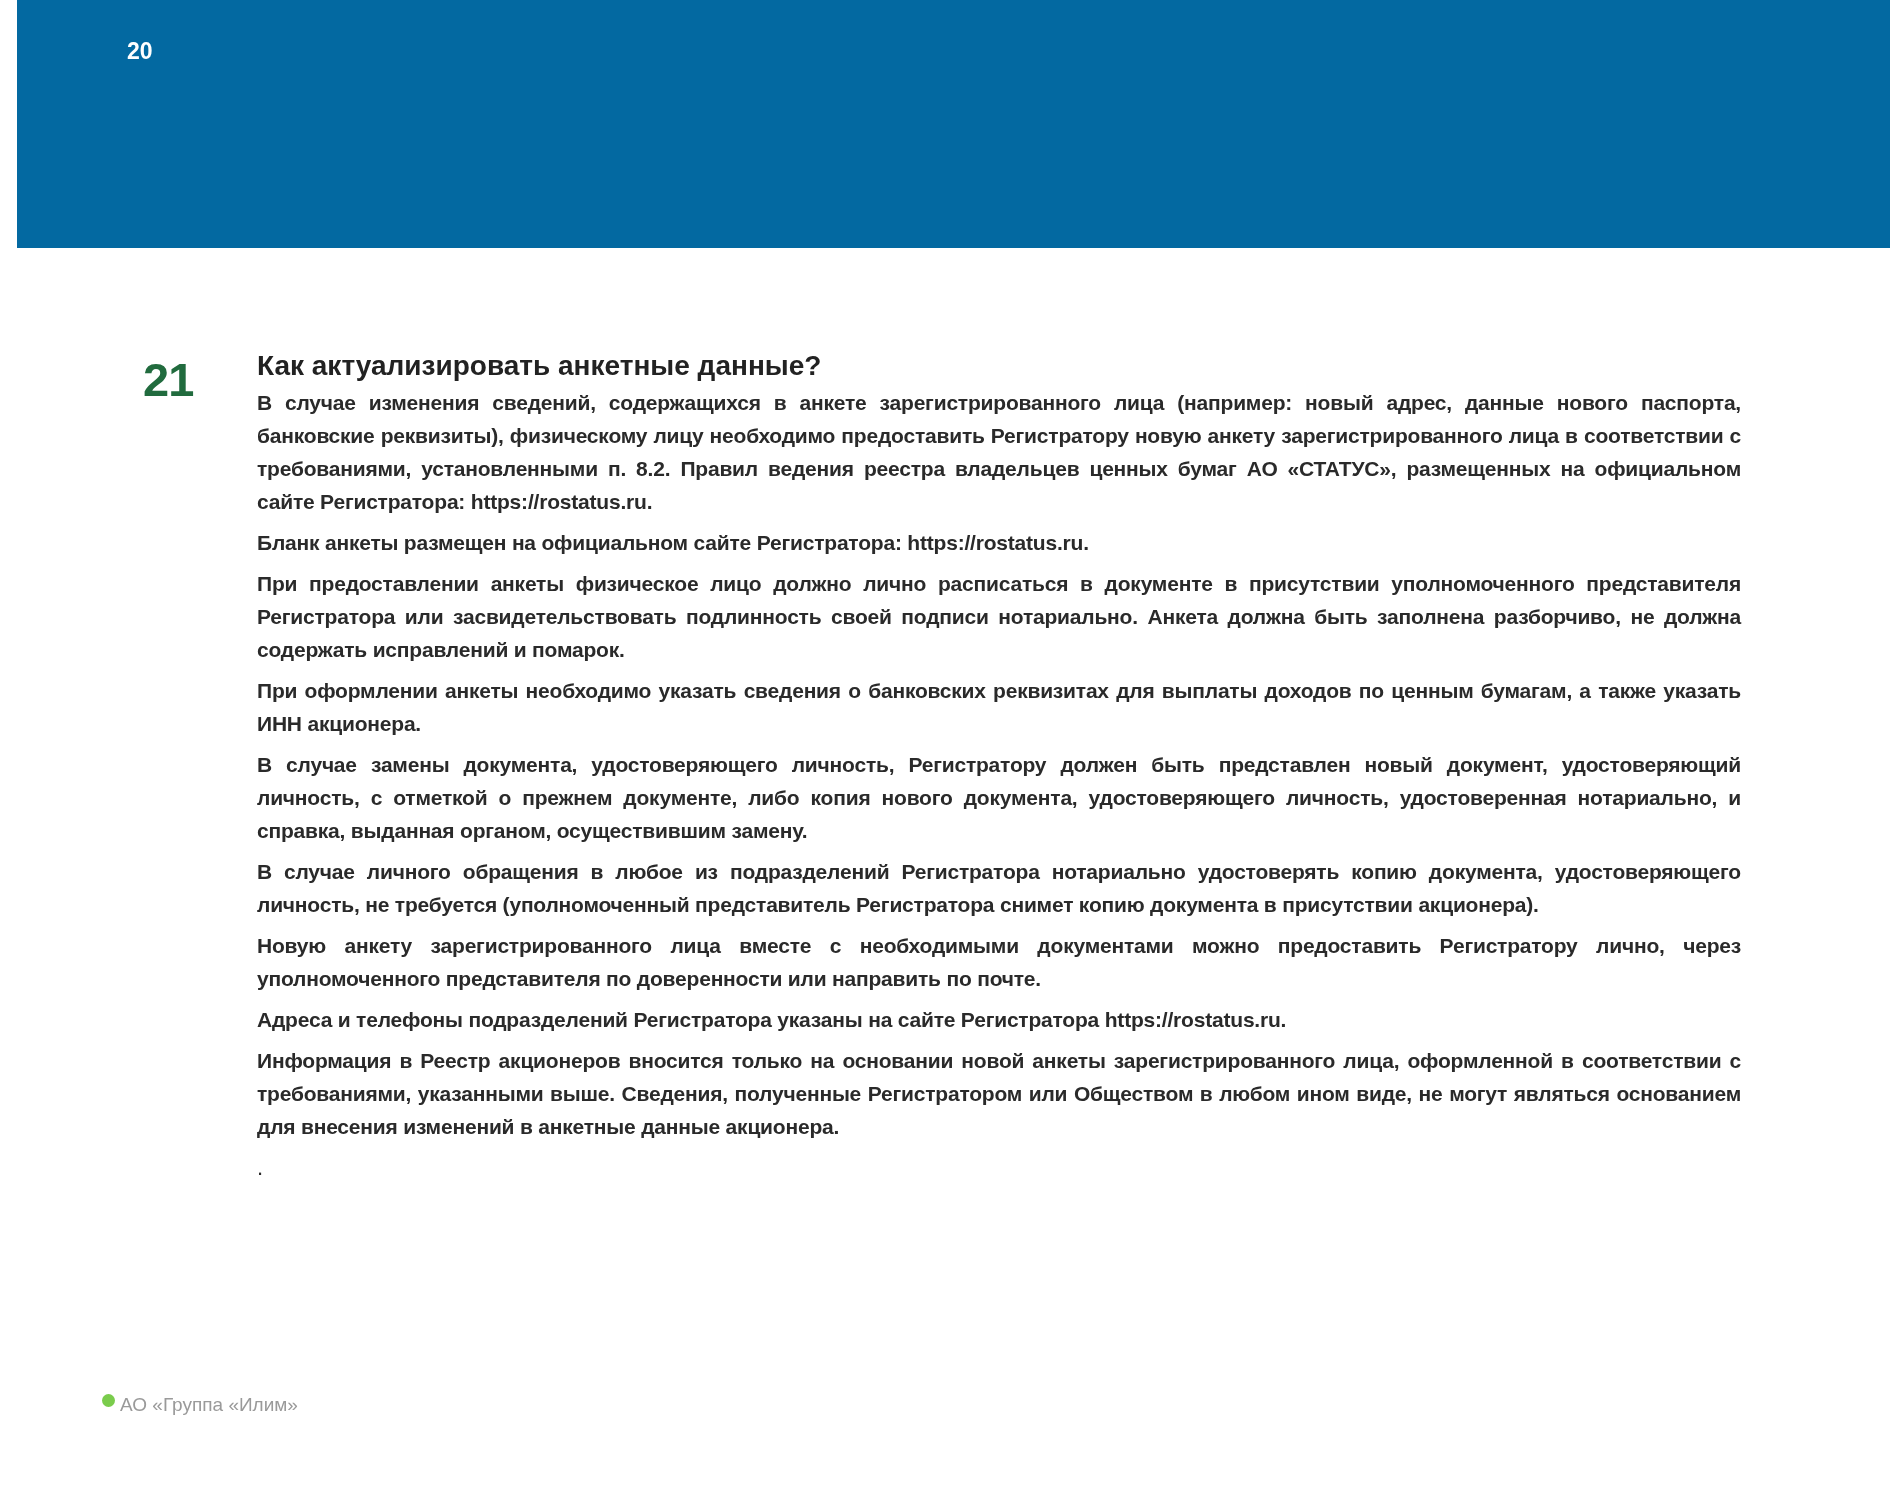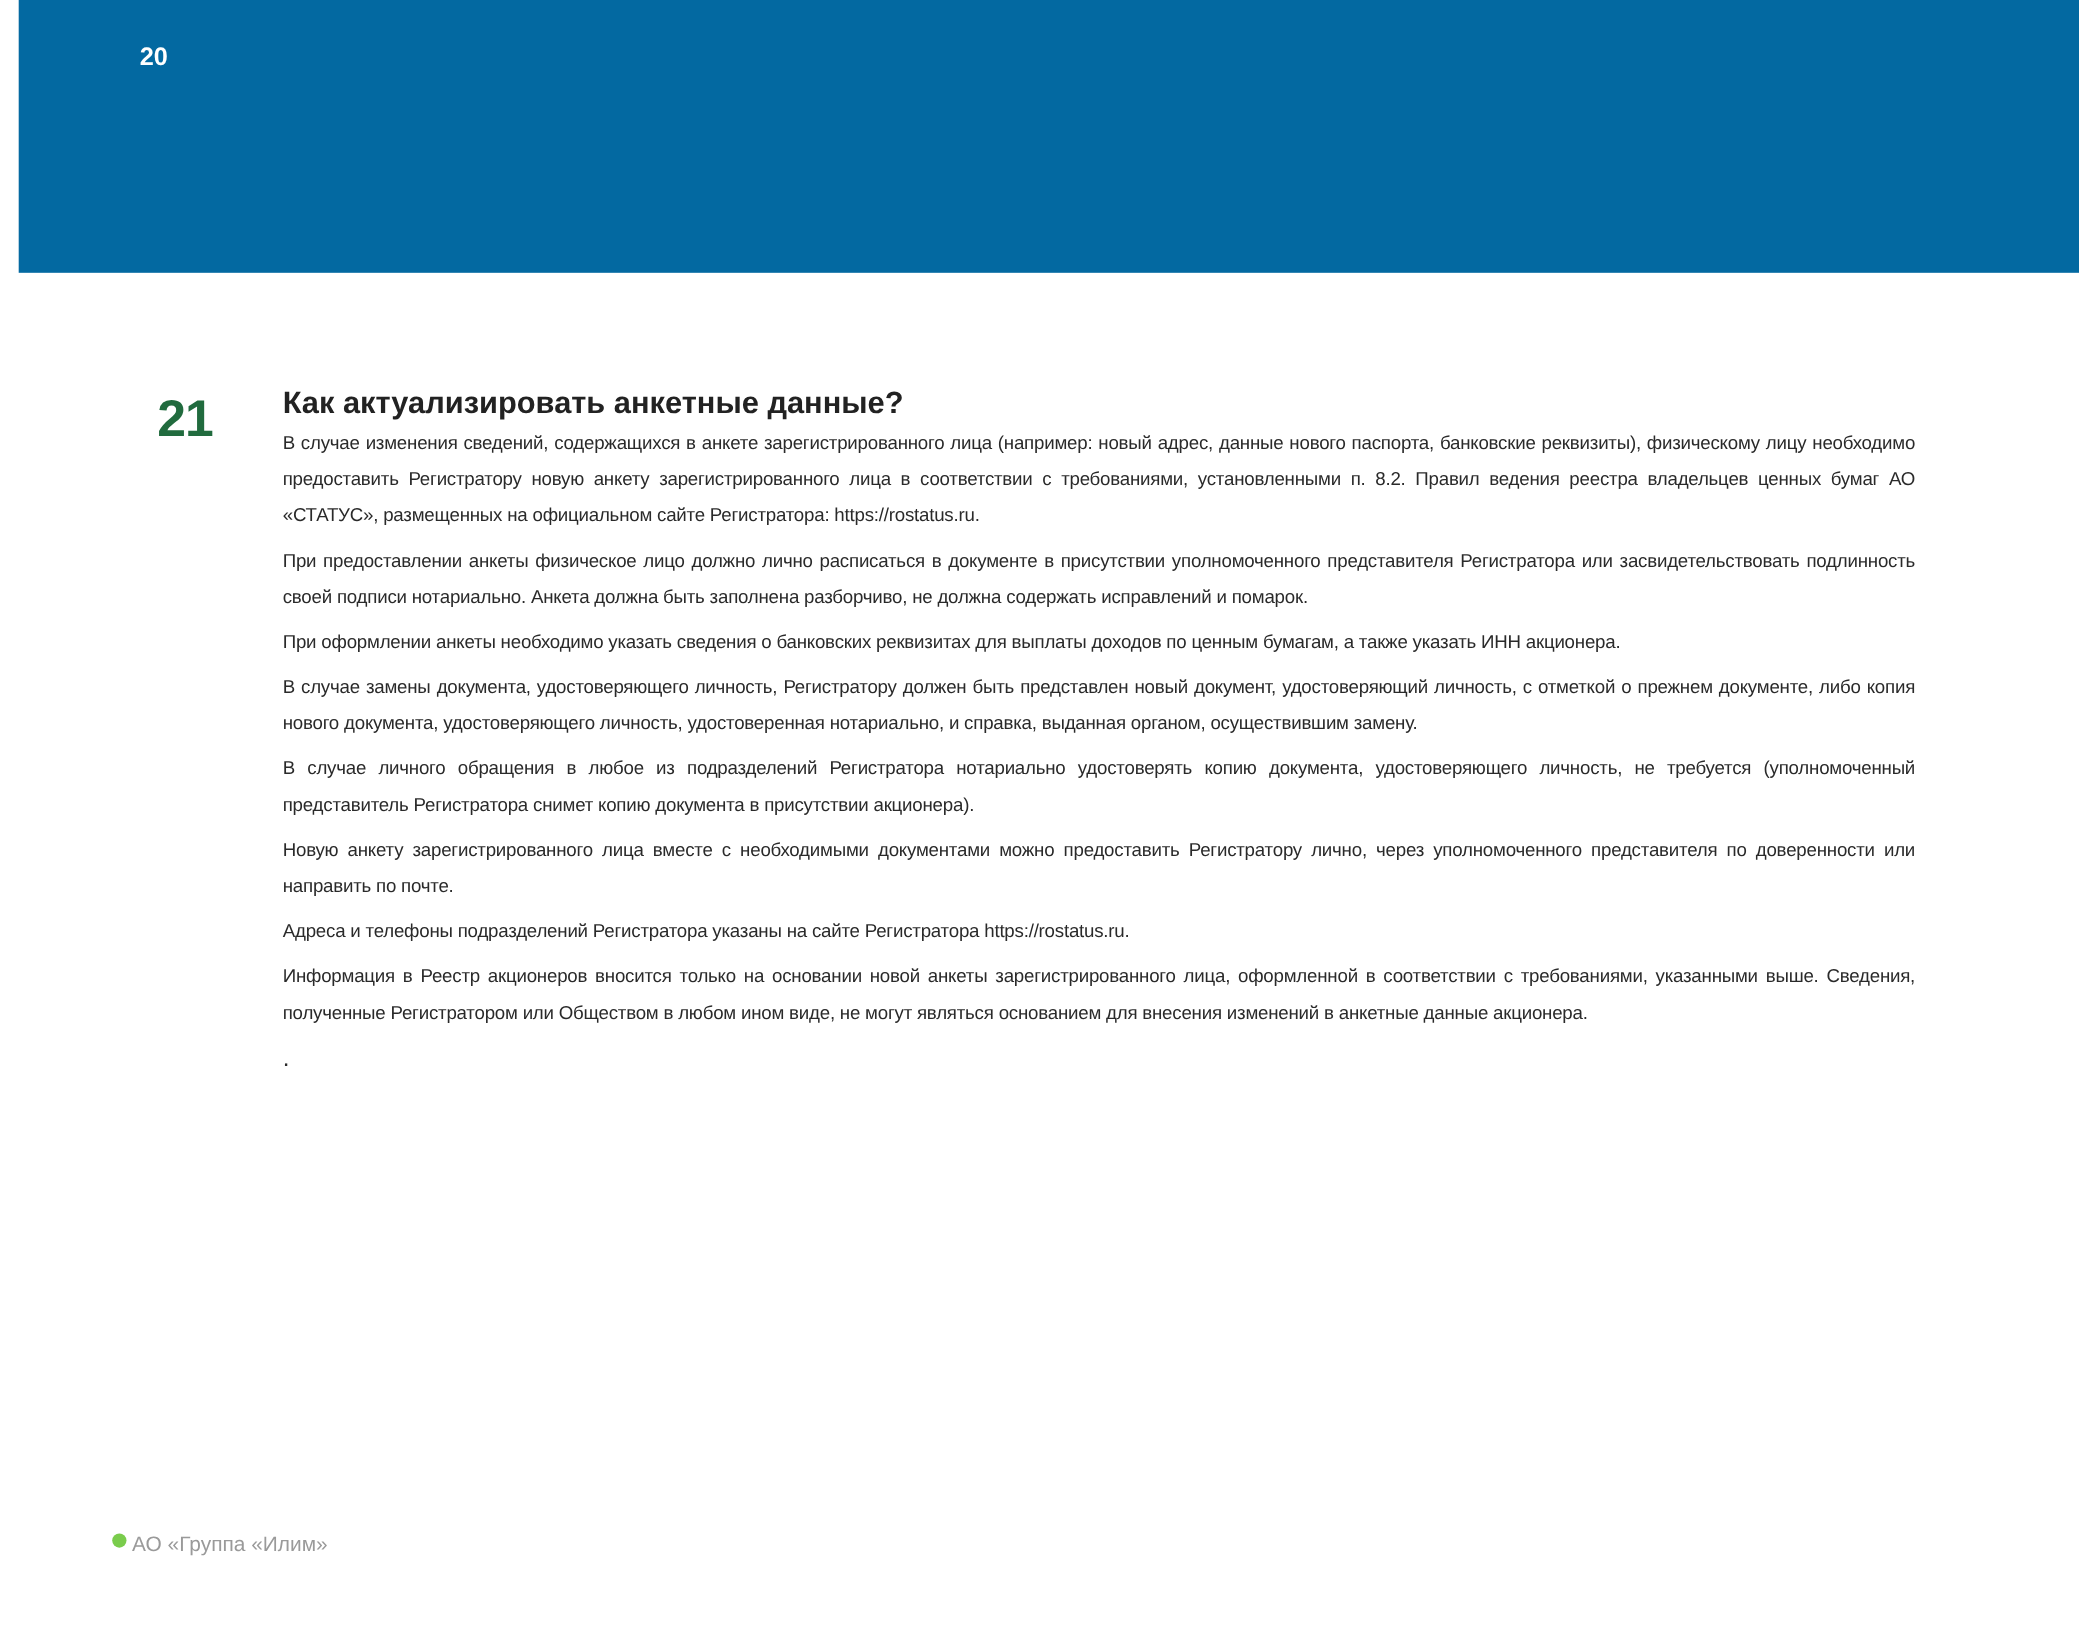--- a/index.html
+++ b/index.html
@@ -25,23 +25,24 @@
   }
   .content {
     position: absolute; left: 257px; top: 0; width: 1484px;
     color: #2a2a2a;
   }
   .question-title {
     font-size: 28px; font-weight: bold; line-height: 36px; margin: 0 0 2px 0;
     color: #222222;
   }
   .para {
-    font-size: 17px; line-height: 33px; margin: 0 0 8px 0;
+    font-size: 21px; line-height: 33px; margin: 0 0 8px 0;
     text-align: justify; text-align-last: left;
     letter-spacing: -0.2px;
+    font-weight: bold;
   }
   .trailing-dot { font-size: 22px; line-height: 33px; margin-top: 2px; }
   .footer {
     position: absolute; left: 102px; top: 1394px;
     display: flex; align-items: flex-start;
     color: #9a9a9a; font-size: 19px;
   }
   .footer-dot {
     width: 13px; height: 13px; border-radius: 50%; background: #7acc4c;
     margin-right: 5px;
@@ -52,20 +53,21 @@
 
 <div class="header-band">
   <div class="page-number">20</div>
 </div>
 
 <div class="section">
   <div class="section-number">21</div>
   <div class="content">
     <h2 class="question-title">Как актуализировать анкетные данные?</h2>
     <p class="para">В случае изменения сведений, содержащихся в анкете зарегистрированного лица (например: новый адрес, данные нового паспорта, банковские реквизиты), физическому лицу необходимо предоставить Регистратору новую анкету зарегистрированного лица в со­ответствии с требованиями, установленными п. 8.2. Правил ведения реестра владельцев ценных бумаг АО «СТАТУС», размещенных на официальном сайте Регистратора: https://rostatus.ru.</p>
+    <p class="para">Бланк анкеты размещен на официальном сайте Регистратора: https://rostatus.ru.</p>
     <p class="para">При предоставлении анкеты физическое лицо должно лично расписаться в документе в присутствии уполномоченного представи­теля Регистратора или засвидетельствовать подлинность своей подписи нотариально. Анкета должна быть заполнена разборчиво, не должна содержать исправлений и помарок.</p>
     <p class="para">При оформлении анкеты необходимо указать сведения о банковских реквизитах для выплаты доходов по ценным бумагам, а также указать ИНН акционера.</p>
     <p class="para">В случае замены документа, удостоверяющего личность, Регистратору должен быть представлен новый документ, удостоверяющий личность, с отметкой о прежнем документе, либо копия нового документа, удостоверяющего личность, удостоверенная нотариально, и справка, выданная органом, осуществившим замену.</p>
     <p class="para">В случае личного обращения в любое из подразделений Регистратора нотариально удостоверять копию документа, удостоверяю­щего личность, не требуется (уполномоченный представитель Регистратора снимет копию документа в присутствии акционера).</p>
     <p class="para">Новую анкету зарегистрированного лица вместе с необходимыми документами можно предоставить Регистратору лично, через уполномоченного представителя по доверенности или направить по почте.</p>
     <p class="para">Адреса и телефоны подразделений Регистратора указаны на сайте Регистратора https://rostatus.ru.</p>
     <p class="para">Информация в Реестр акционеров вносится только на основании новой анкеты зарегистрированного лица, оформленной в соот­ветствии с требованиями, указанными выше. Сведения, полученные Регистратором или Обществом в любом ином виде, не могут являться основанием для внесения изменений в анкетные данные акционера.</p>
     <div class="trailing-dot">.</div>
   </div>
 </div>

